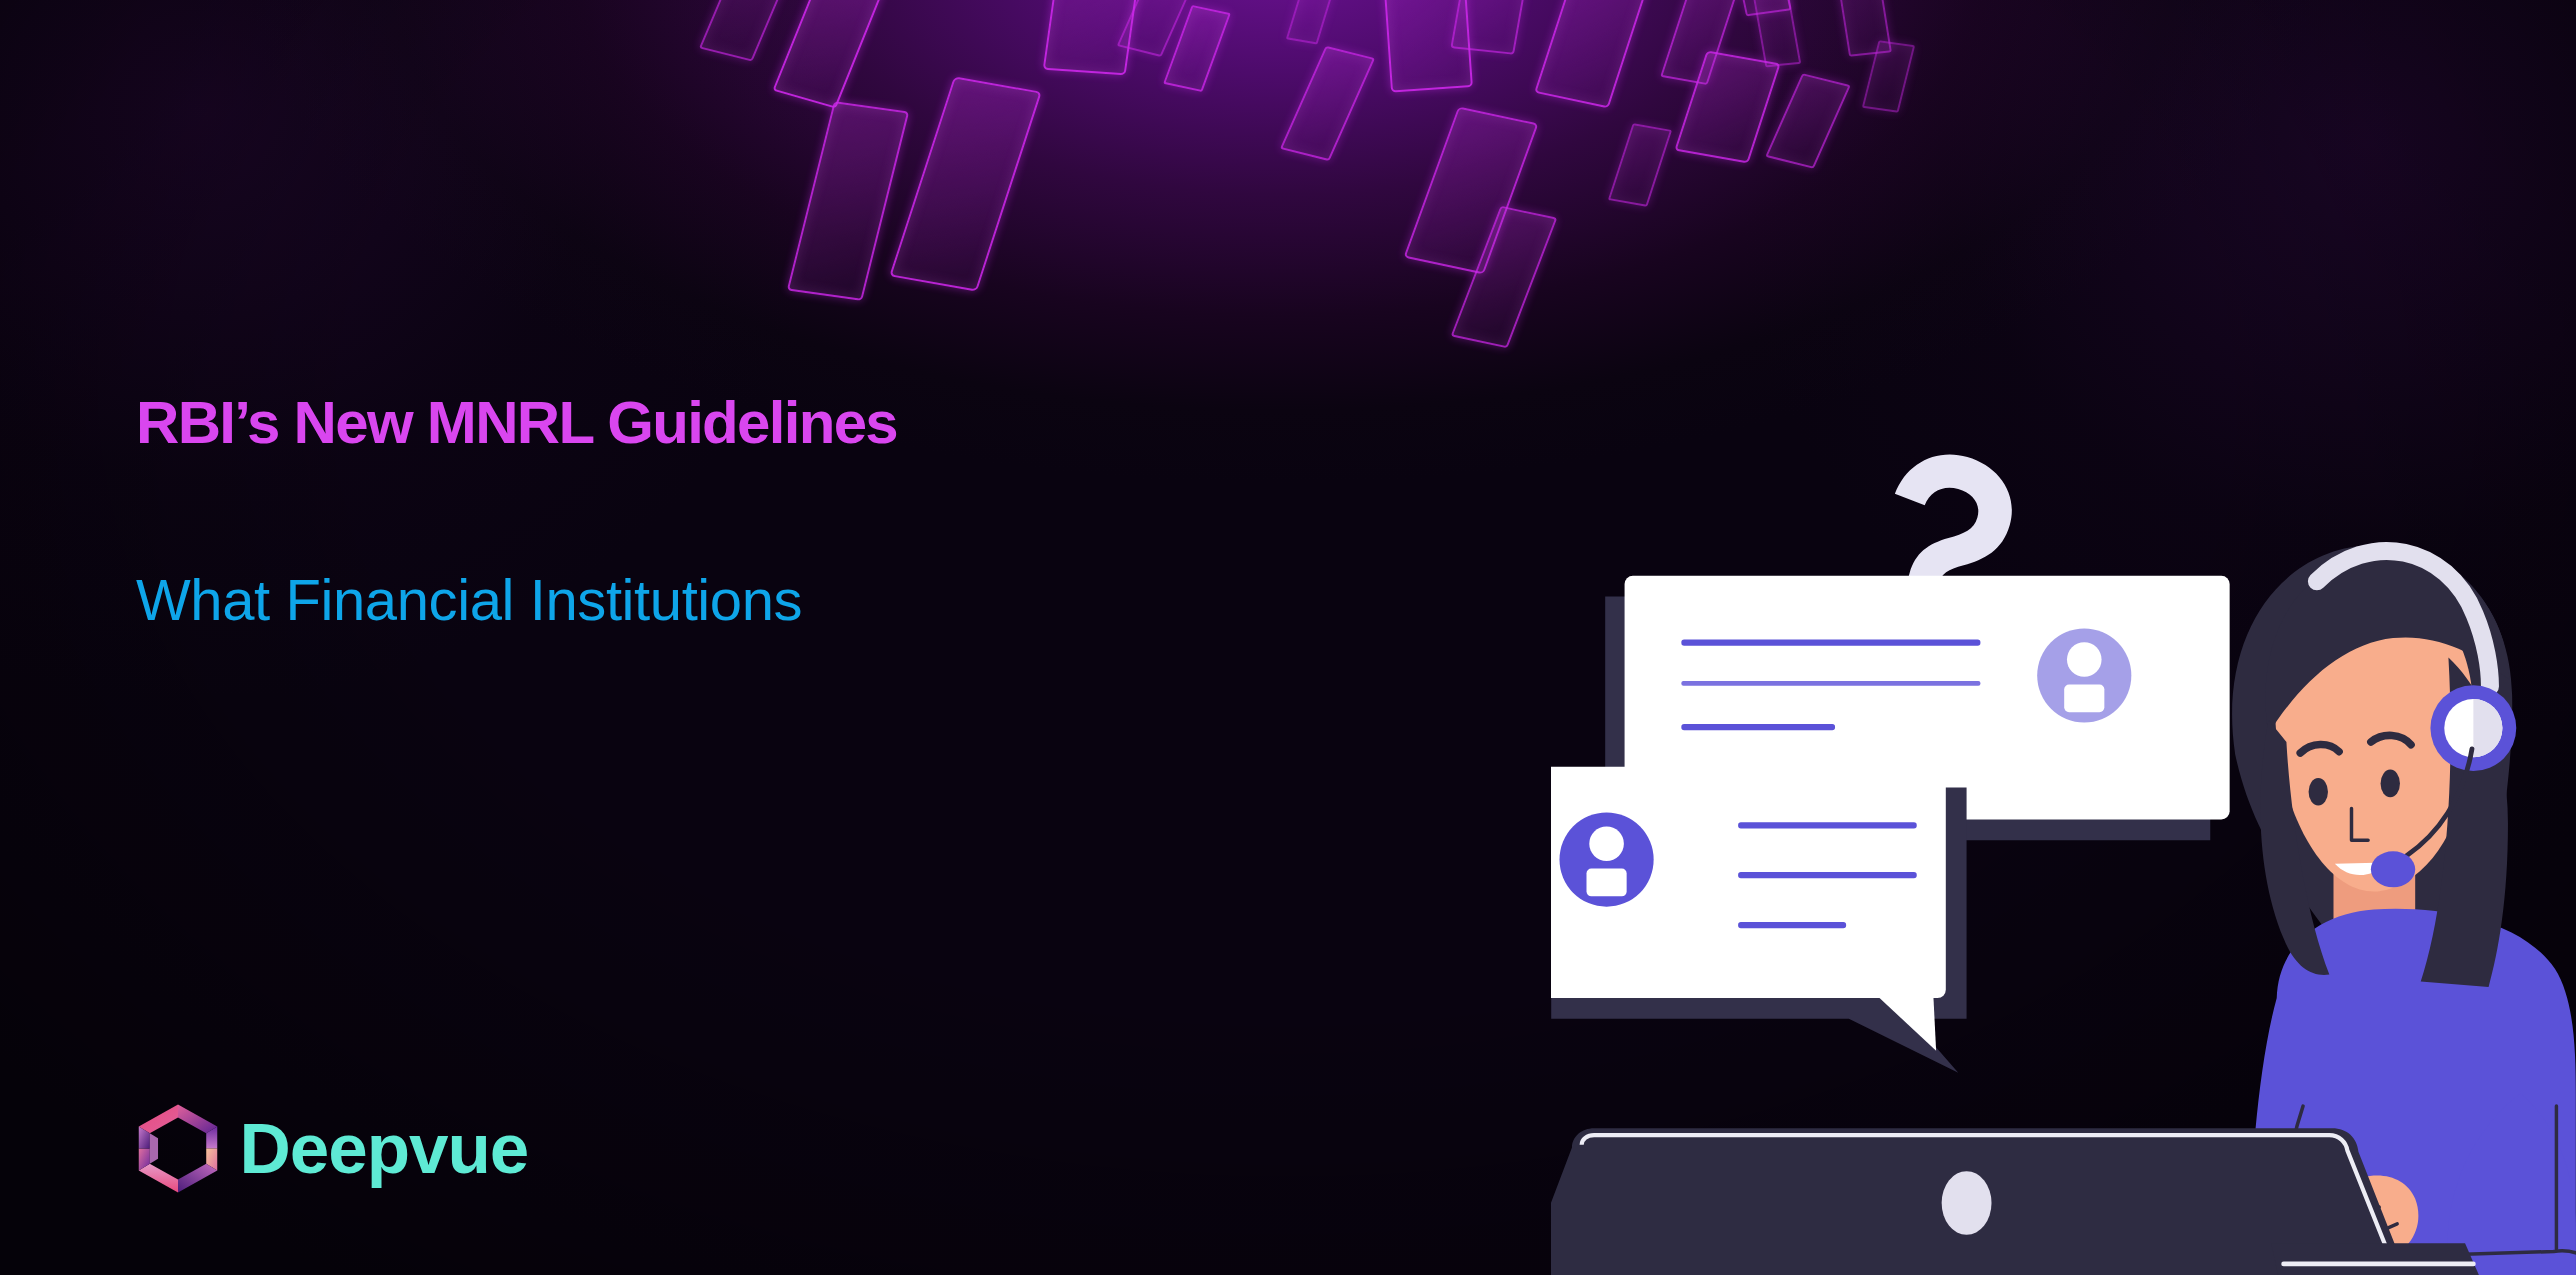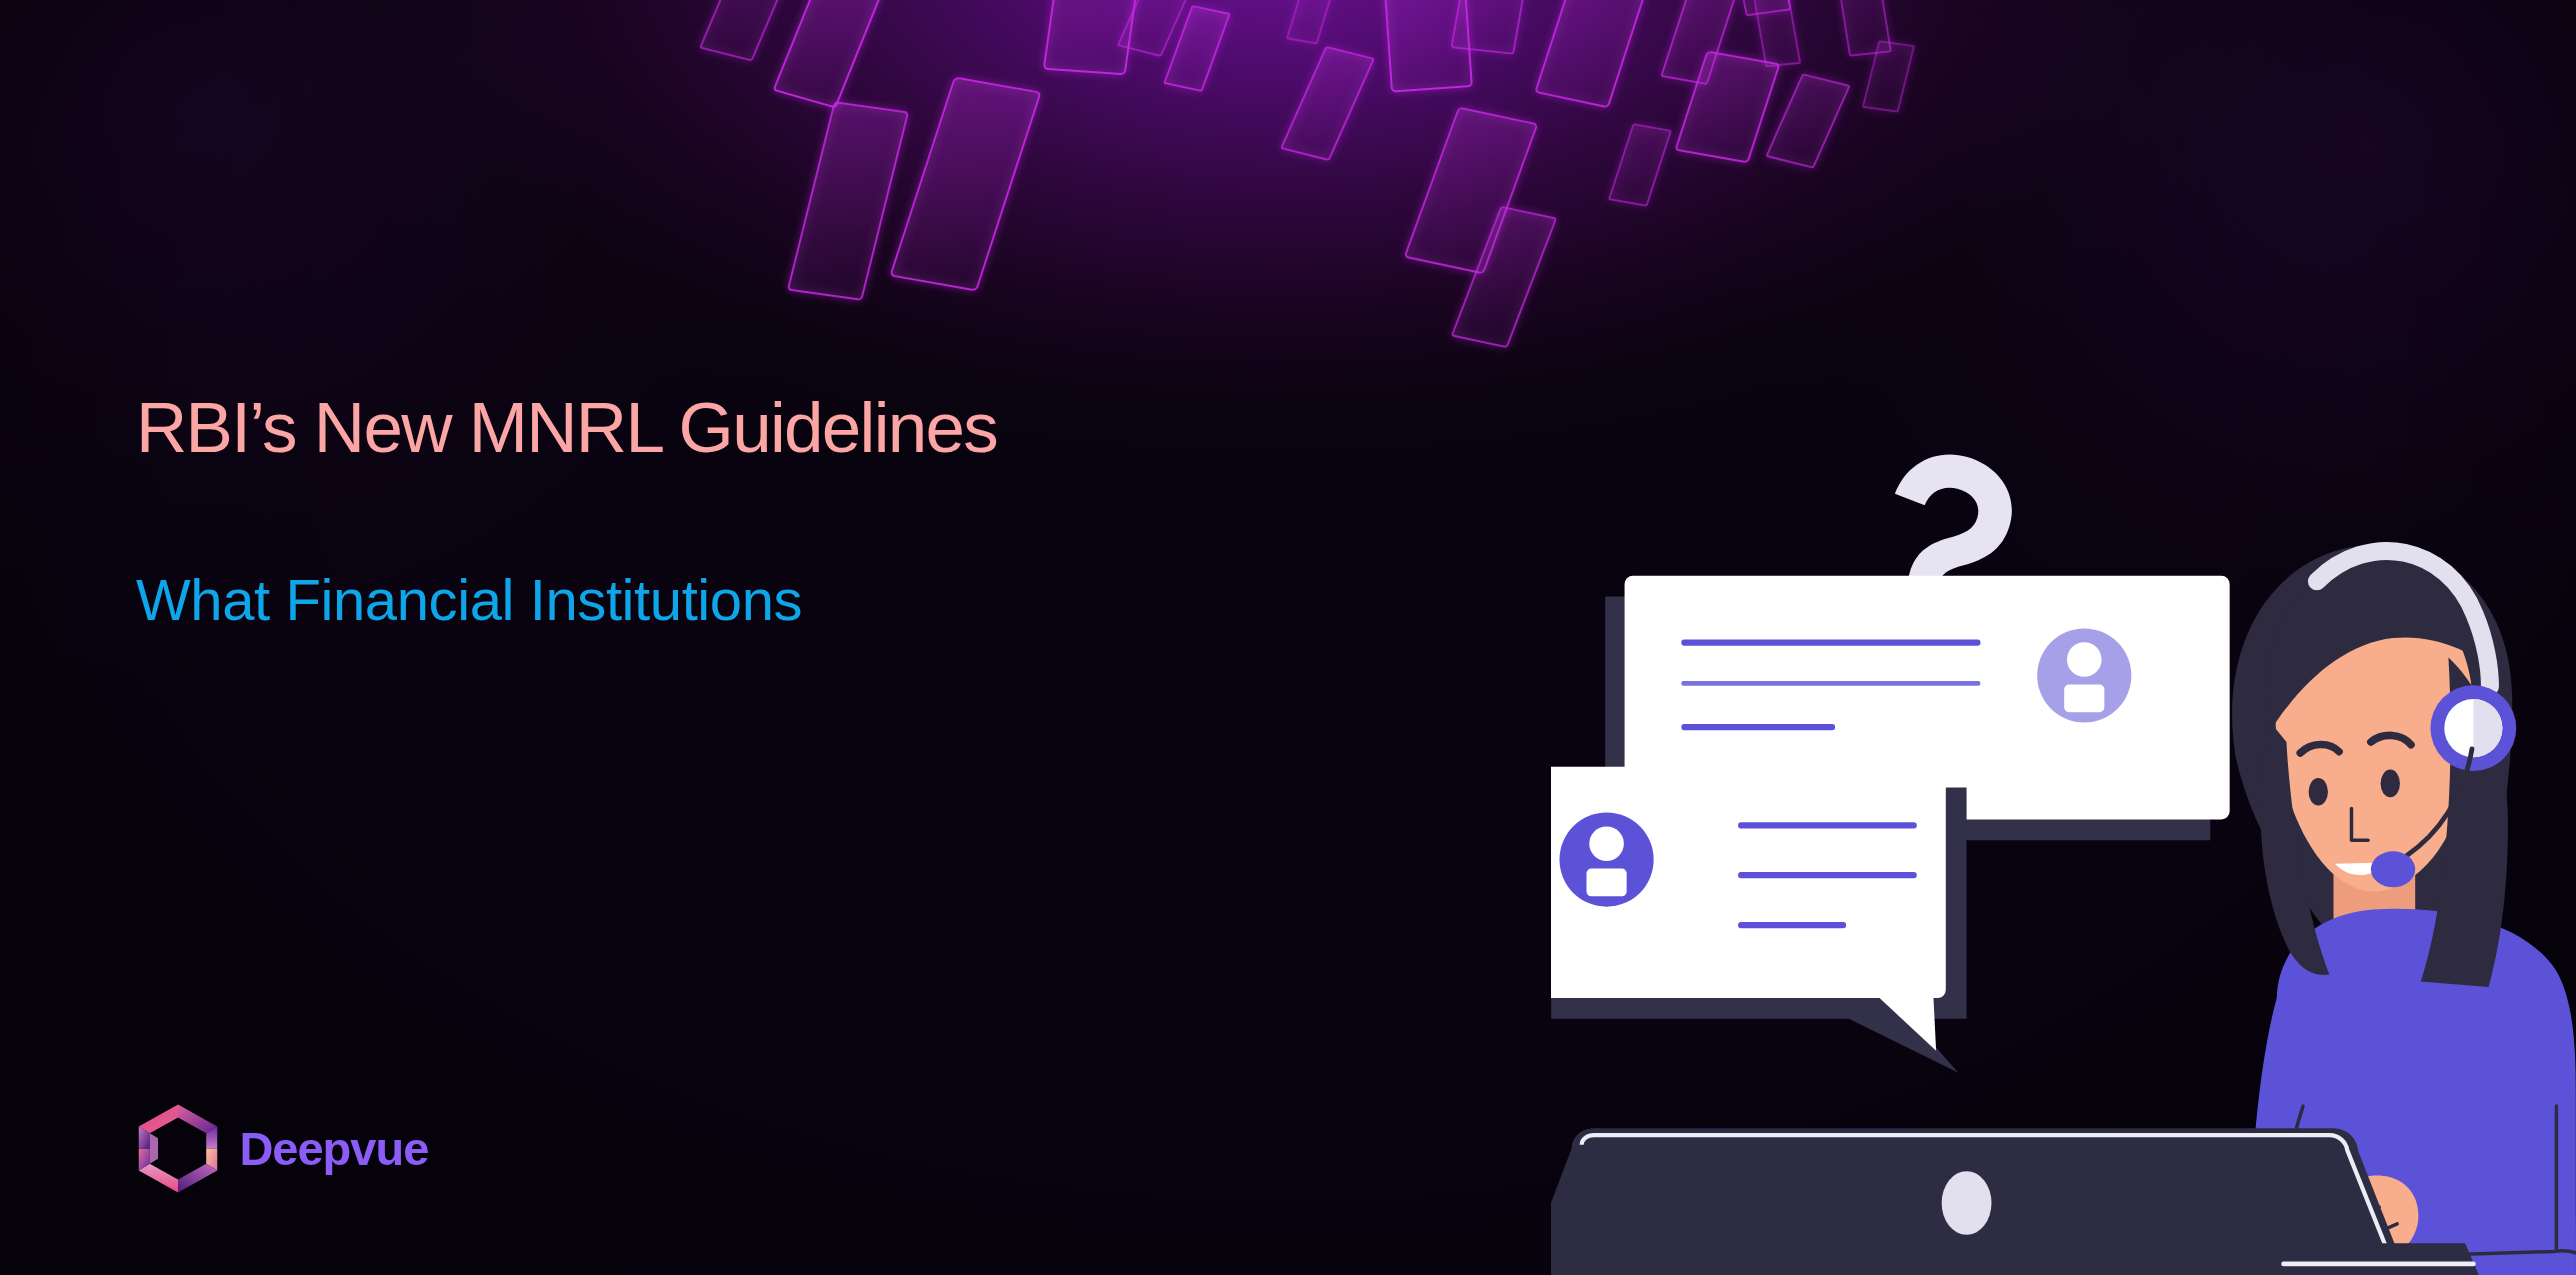--- a/index.html
+++ b/index.html
@@ -45,23 +45,23 @@
     border:2.1px solid rgba(205,40,235,.95);
     background:linear-gradient(145deg, rgba(190,45,220,.34), rgba(150,30,185,.12));
     box-shadow:0 0 9.7px rgba(200,45,235,.45), inset 0 0 12.5px rgba(225,110,245,.20);
   }
 
   
   #headline{
     position:absolute;
     left:136px; top:392px;
     width:1662px;
-    color:#fca5a5;
-    font-size:71px;
-    font-weight:400;
+    color:#d946ef;
+    font-size:60px;
+    font-weight:700;
     letter-spacing:-1.7px;
     line-height:1.02;
     white-space:nowrap;
   }
   #subheadline{
     position:absolute;
     left:136px; top:554px;
     width:1246px;
     color:#0ea5e9;
     font-size:58px;
@@ -72,21 +72,21 @@
   .sub-line{display:block;}
 
   
   #logo{
     position:absolute;
     left:136px; top:1102px;
     display:flex; align-items:center; gap:19.4px;
   }
   #logo-mark{width:84px; height:93px; display:block;}
   #logo-word{
-    color:#8b5cf6; font-size:47px; font-weight:700; letter-spacing:-1px; line-height:1;
+    color:#5eead4; font-size:71px; font-weight:700; letter-spacing:-1px; line-height:1;
   }
 
   
   #art{
     position:absolute;
     left:1551px; top:429px;
     width:1025px; height:846px;
   }
   #art svg{display:block; width:1025px; height:846px;}
 </style>

